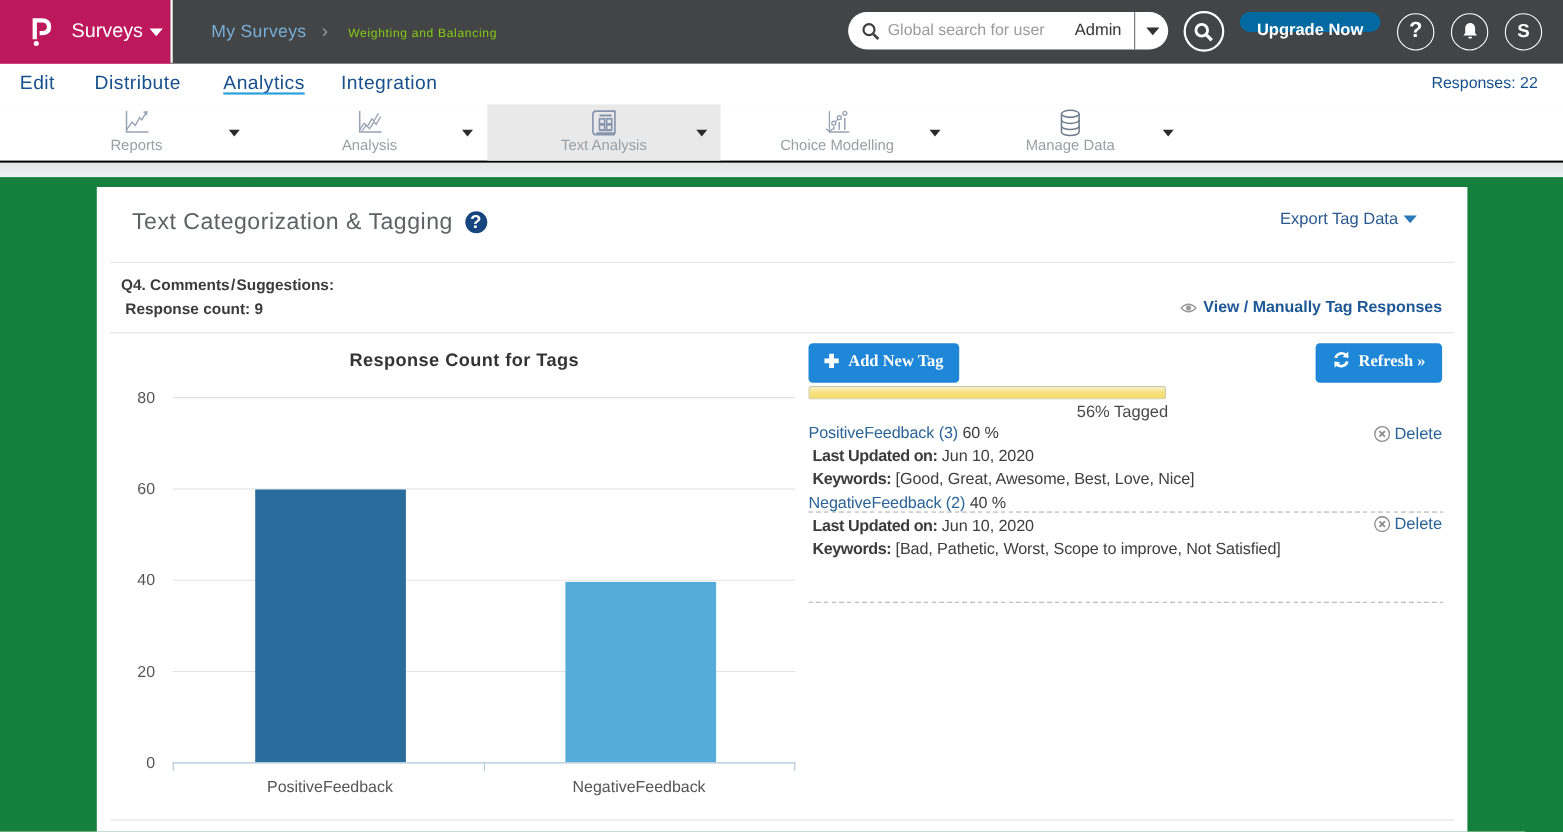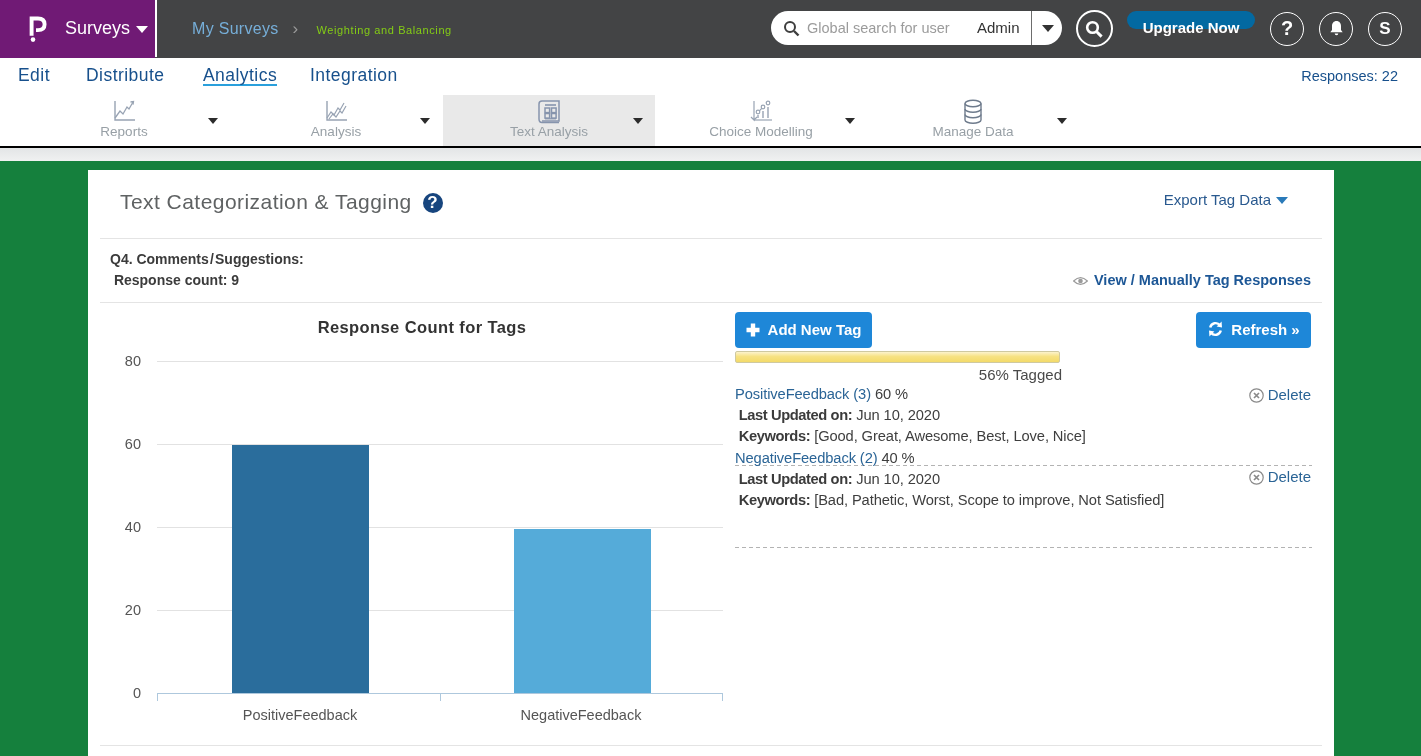--- a/index.html
+++ b/index.html
@@ -1,20 +1,20 @@
 <!DOCTYPE html>
 <html><head>
 <meta charset="utf-8">
 <style>
 * { margin:0; padding:0; box-sizing:border-box; }
 html,body { width:1421px; height:756px; font-family:"Liberation Sans", sans-serif; background:#f0f1f1; overflow:hidden; }
 
 
 #topbar { position:absolute; left:0; top:0; width:1421px; height:58px; background:#434445; }
-#logo { position:absolute; left:0; top:0; width:155px; height:72px; background:#701a75; }
+#logo { position:absolute; left:0; top:0; width:155px; height:72px; background:#be185d; }
 #logosep { position:absolute; left:155px; top:0; width:2px; height:57px; background:#fff; }
 #logo svg { position:absolute; left:25px; top:13px; }
 #logo .t { position:absolute; left:65px; top:18px; color:#fff; font-size:18px; }
 .caret { display:inline-block; width:0; height:0; border-left:6px solid transparent; border-right:6px solid transparent; border-top:7px solid #fff; }
 #logo .caret { position:absolute; left:136px; top:26px; }
 #crumbs { position:absolute; left:192px; top:19px; font-size:16px; letter-spacing:0.3px; color:#76aed8; }
 #crumbs .sep { color:#9b9b9b; padding:0 18px 0 14px; font-size:17px; }
 #crumbs .cur { color:#84cc16; font-size:11px; letter-spacing:0.6px; }
 
 #searchpill { position:absolute; left:771px; top:11px; width:291px; height:34px; background:#fff; border-radius:17px; }
@@ -52,22 +52,22 @@
 #export { position:absolute; right:46px; top:21px; font-size:15px; color:#29598f; }
 #export .ca { display:inline-block; width:0; height:0; border-left:6px solid transparent; border-right:6px solid transparent; border-top:7px solid #2a7ab9; margin-left:5px; vertical-align:1px; }
 .hr1 { position:absolute; left:12px; width:1222px; height:1px; background:#e4e4e4; }
 #q4 { position:absolute; left:22px; top:79px; font-size:14px; font-weight:bold; color:#3b3b3b; line-height:21px; }
 #viewtag { position:absolute; right:23px; top:102px; font-size:14.5px; font-weight:bold; color:#1d5796; }
 
 
 #chart { position:absolute; left:0; top:132px; }
 
 
-#addbtn { position:absolute; left:647px; top:142px; width:137px; height:36px; background:#1e87d8; border-radius:4px; color:#fff; font-weight:bold; font-size:15px; text-align:center; line-height:35px; }
-#refreshbtn { position:absolute; left:1108px; top:142px; width:115px; height:36px; background:#1e87d8; border-radius:4px; color:#fff; font-weight:bold; font-size:15px; text-align:center; line-height:35px; }
+#addbtn { position:absolute; left:647px; top:142px; width:137px; height:36px; background:#1e87d8; border-radius:4px; color:#fff; font-weight:bold; font-size:15px; text-align:center; line-height:35px;font-family:Liberation Serif, serif; }
+#refreshbtn { position:absolute; left:1108px; top:142px; width:115px; height:36px; background:#1e87d8; border-radius:4px; color:#fff; font-weight:bold; font-size:15px; text-align:center; line-height:35px;font-family:Liberation Serif, serif; }
 #progress { position:absolute; left:647px; top:181px; width:325px; height:12px; border:1px solid #cfc9a0; background:linear-gradient(#fcf3cd, #f7e283 45%, #f3da69); border-radius:2px; }
 #ptag { position:absolute; left:647px; top:196px; width:327px; text-align:right; font-size:15px; color:#4a4a4a; }
 
 .tagrow { position:absolute; left:647px; width:577px; font-size:14.7px; letter-spacing:-0.1px; line-height:21px; color:#3e3e3e; }
 .tagrow .nm { color:#2a6496; }
 .tagrow b { color:#3b3b3b; letter-spacing:-0.4px;margin-top:28px; }
 .del { position:absolute; right:23px; font-size:15px; color:#2a6496; }
 .dashed { position:absolute; left:647px; width:577px; height:1px; background:repeating-linear-gradient(90deg,#b3b3b3 0 4px,transparent 4px 7px); }
 
 </style>

